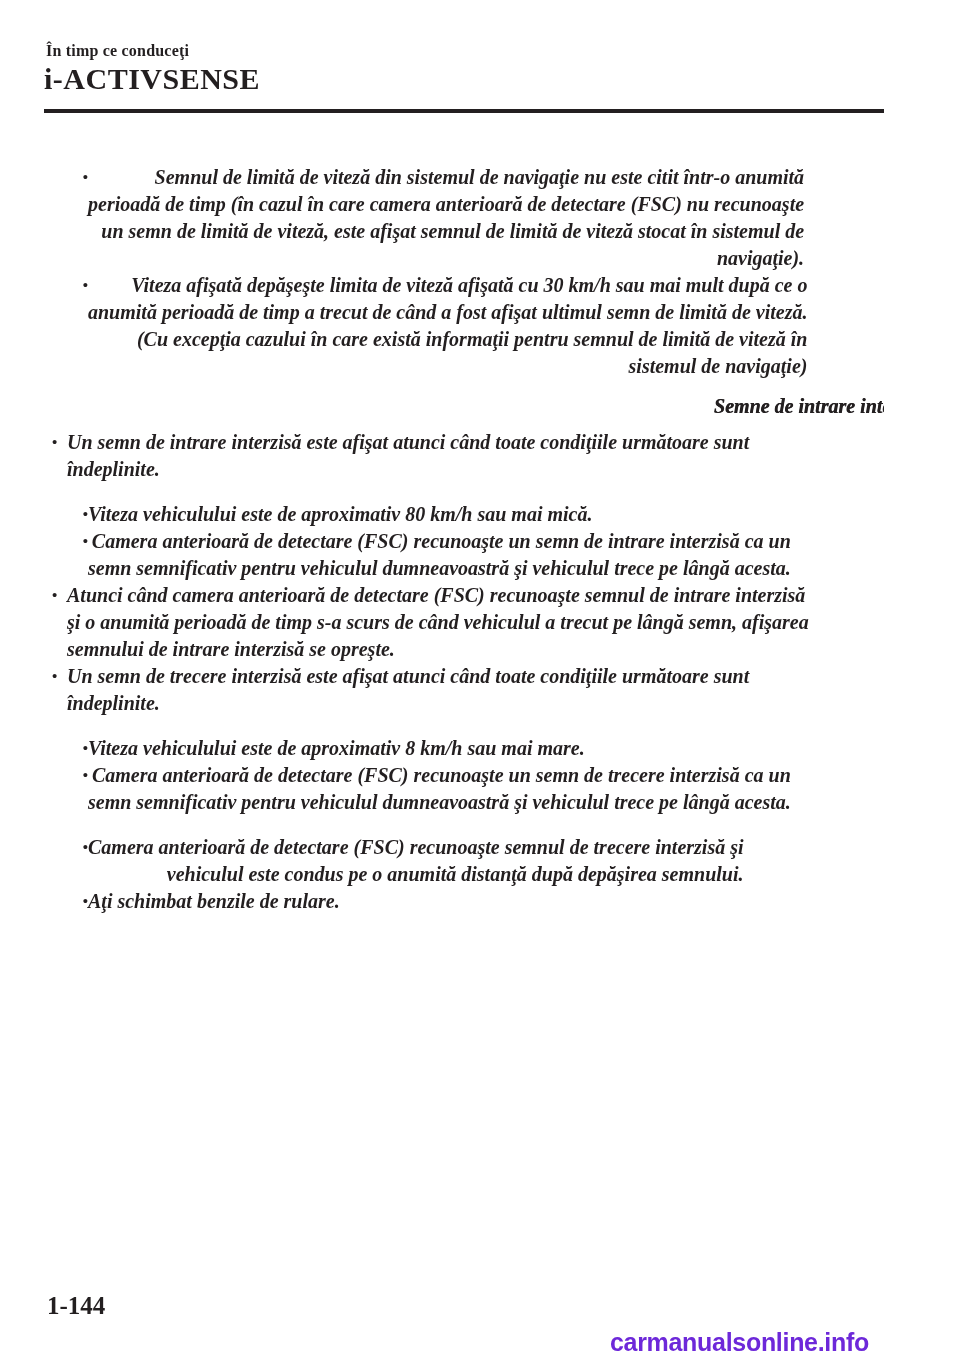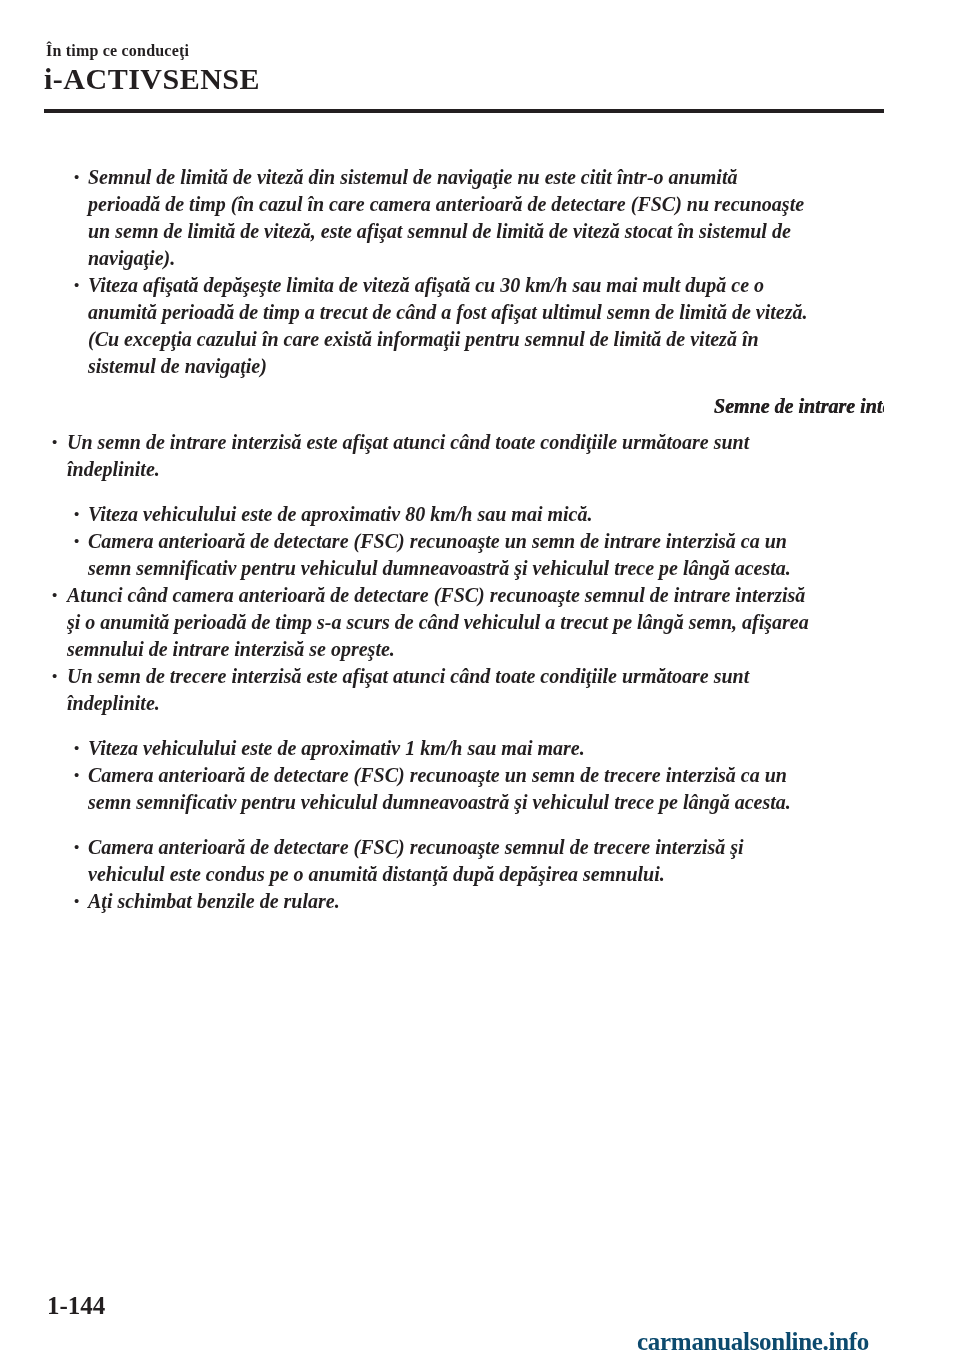--- a/index.html
+++ b/index.html
@@ -39,34 +39,34 @@
     text-align:right;
   }
   .li { display:flex; }
   .li::before {
     content:"\2022";
     font-style:normal; font-size:15px; line-height:27px;
     flex:0 0 auto;
   }
   .lv1 { margin-left:52px; }
   .lv1::before { width:15px; }
-  .lv2 { margin-left:74px; }
+  .lv2 { margin-left:74px;text-align:right; }
   .lv2::before { width:14px; }
   .gap { margin-top:18px; }
 
   
   .page-number {
     position:absolute; left:47px; top:1292px;
     font-weight:700; font-size:25px;
   }
   .watermark {
     position:absolute; right:15px; top:1328px;
-    font-family:Liberation Serif, serif;
+    font-family:Liberation Sans, sans-serif;
     font-weight:700; font-size:25px; letter-spacing:-0.3px;
-    color:#0c4a6e;
+    color:#6d28d9;
   }
 </style>
 </head>
 <body>
 
 <div class="page">
 
   <div class="kicker">În timp ce conduceţi</div>
   <h1 class="title">i-ACTIVSENSE</h1>
   <div class="rule"></div>
@@ -86,21 +86,21 @@
 îndeplinite.</div>
     <div class="block li lv2 gap">Viteza vehiculului este de aproximativ 80 km/h sau mai mică.</div>
     <div class="block li lv2">Camera anterioară de detectare (FSC) recunoaşte un semn de intrare interzisă ca un
 semn semnificativ pentru vehiculul dumneavoastră şi vehiculul trece pe lângă acesta.</div>
     <div class="block li lv1">Atunci când camera anterioară de detectare (FSC) recunoaşte semnul de intrare interzisă
 şi o anumită perioadă de timp s-a scurs de când vehiculul a trecut pe lângă semn, afişarea
 semnului de intrare interzisă se opreşte.</div>
 
     <div class="block li lv1">Un semn de trecere interzisă este afişat atunci când toate condiţiile următoare sunt
 îndeplinite.</div>
-    <div class="block li lv2 gap">Viteza vehiculului este de aproximativ 1 km/h sau mai mare.</div>
+    <div class="block li lv2 gap">Viteza vehiculului este de aproximativ 8 km/h sau mai mare.</div>
     <div class="block li lv2">Camera anterioară de detectare (FSC) recunoaşte un semn de trecere interzisă ca un
 semn semnificativ pentru vehiculul dumneavoastră şi vehiculul trece pe lângă acesta.</div>
     <div class="block li lv2 gap">Camera anterioară de detectare (FSC) recunoaşte semnul de trecere interzisă şi
 vehiculul este condus pe o anumită distanţă după depăşirea semnului.</div>
     <div class="block li lv2">Aţi schimbat benzile de rulare.</div>
   </div>
 
   <div class="page-number">1-144</div>
   <div class="watermark">carmanualsonline.info</div>
 

